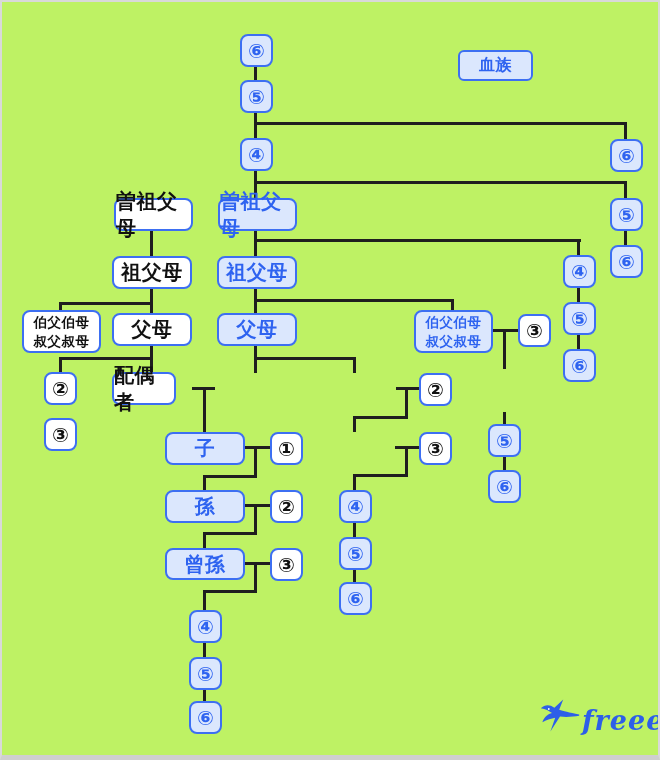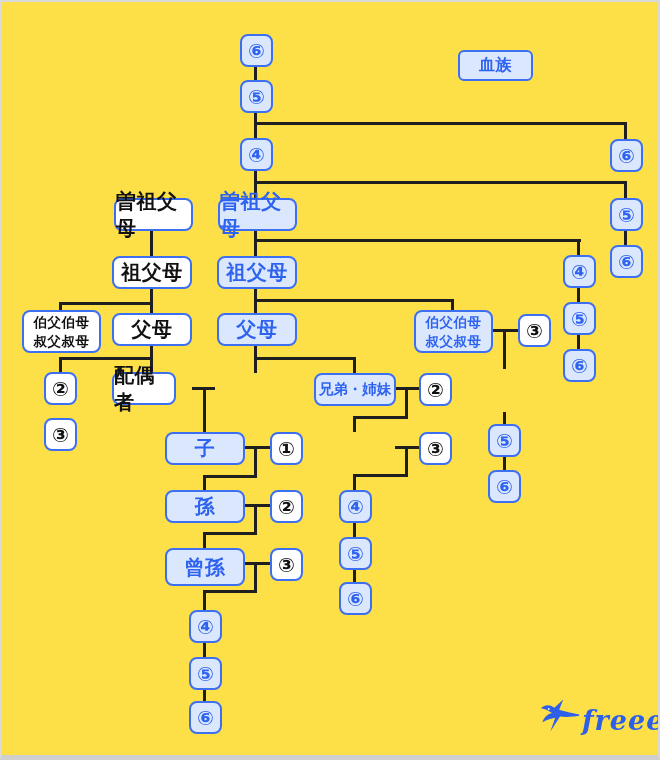--- a/index.html
+++ b/index.html
@@ -1,21 +1,21 @@
 <!DOCTYPE html>
 <html><head>
 <meta charset="utf-8">
 <style>
   html,body{margin:0;padding:0;background:#fff;}
   .frame{
     position:relative;
     width:656px;height:753px;
     border:2px solid #d9d9d9;
     border-bottom:5px solid #cfcfcf;
-    background:#fde047;
+    background:#bef264;
     font-family:"DejaVu Sans", sans-serif;
     overflow:hidden;
   }
   .n{
     position:absolute;box-sizing:border-box;
     display:flex;align-items:center;justify-content:center;
     border:2px solid #3d6ff2;border-radius:8px;
     font-weight:bold;font-size:20px;letter-spacing:0.5px;
   }
   .bb{background:#dbe7fd;color:#2e63f0;}           
@@ -111,38 +111,37 @@
   <div class="n bb num" style="left:238px;top:32px;width:33px;height:33px">⑥</div>
   <div class="n bb num" style="left:238px;top:78px;width:33px;height:33px">⑤</div>
   <div class="n bb num" style="left:238px;top:136px;width:33px;height:33px">④</div>
   <div class="n bb" style="left:216px;top:196px;width:79px;height:33px">曽祖父母</div>
   <div class="n bb" style="left:215px;top:254px;width:80px;height:33px">祖父母</div>
   <div class="n bb" style="left:215px;top:311px;width:80px;height:33px">父母</div>
   <div class="n bb" style="left:163px;top:430px;width:80px;height:33px">子</div>
   <div class="n bw num" style="left:268px;top:430px;width:33px;height:33px">①</div>
   <div class="n bb" style="left:163px;top:488px;width:80px;height:33px">孫</div>
   <div class="n bw num" style="left:268px;top:488px;width:33px;height:33px">②</div>
-  <div class="n bb" style="left:163px;top:546px;width:80px;height:38px">曾孫</div>
+  <div class="n bb" style="left:163px;top:546px;width:80px;height:32px">曾孫</div>
   <div class="n bw num" style="left:268px;top:546px;width:33px;height:33px">③</div>
   <div class="n bb num" style="left:187px;top:608px;width:33px;height:33px">④</div>
   <div class="n bb num" style="left:187px;top:655px;width:33px;height:33px">⑤</div>
   <div class="n bb num" style="left:187px;top:699px;width:33px;height:33px">⑥</div>
 
   <div class="n bw" style="left:112px;top:196px;width:79px;height:33px">曽祖父母</div>
   <div class="n bw" style="left:110px;top:254px;width:80px;height:33px">祖父母</div>
   <div class="n bw two" style="left:20px;top:308px;width:79px;height:43px">
     <span>伯父伯母</span>
     <span>叔父叔母</span>
   </div>
   <div class="n bw" style="left:110px;top:311px;width:80px;height:33px">父母</div>
   <div class="n bw num" style="left:42px;top:370px;width:33px;height:33px">②</div>
   <div class="n bw" style="left:110px;top:370px;width:64px;height:33px">配偶者</div>
   <div class="n bw num" style="left:42px;top:416px;width:33px;height:33px">③</div>
 
-  <div class="n bb sm" style="left:312px;top:371px;width:82px;height:33px">兄弟・姉妹</div>
   <div class="n bw num" style="left:417px;top:371px;width:33px;height:33px">②</div>
   <div class="n bw num" style="left:417px;top:430px;width:33px;height:33px">③</div>
   <div class="n bb num" style="left:337px;top:488px;width:33px;height:33px">④</div>
   <div class="n bb num" style="left:337px;top:535px;width:33px;height:33px">⑤</div>
   <div class="n bb num" style="left:337px;top:580px;width:33px;height:33px">⑥</div>
 
   <div class="n bb two" style="left:412px;top:308px;width:79px;height:43px">
     <span>伯父伯母</span>
     <span>叔父叔母</span>
   </div>

